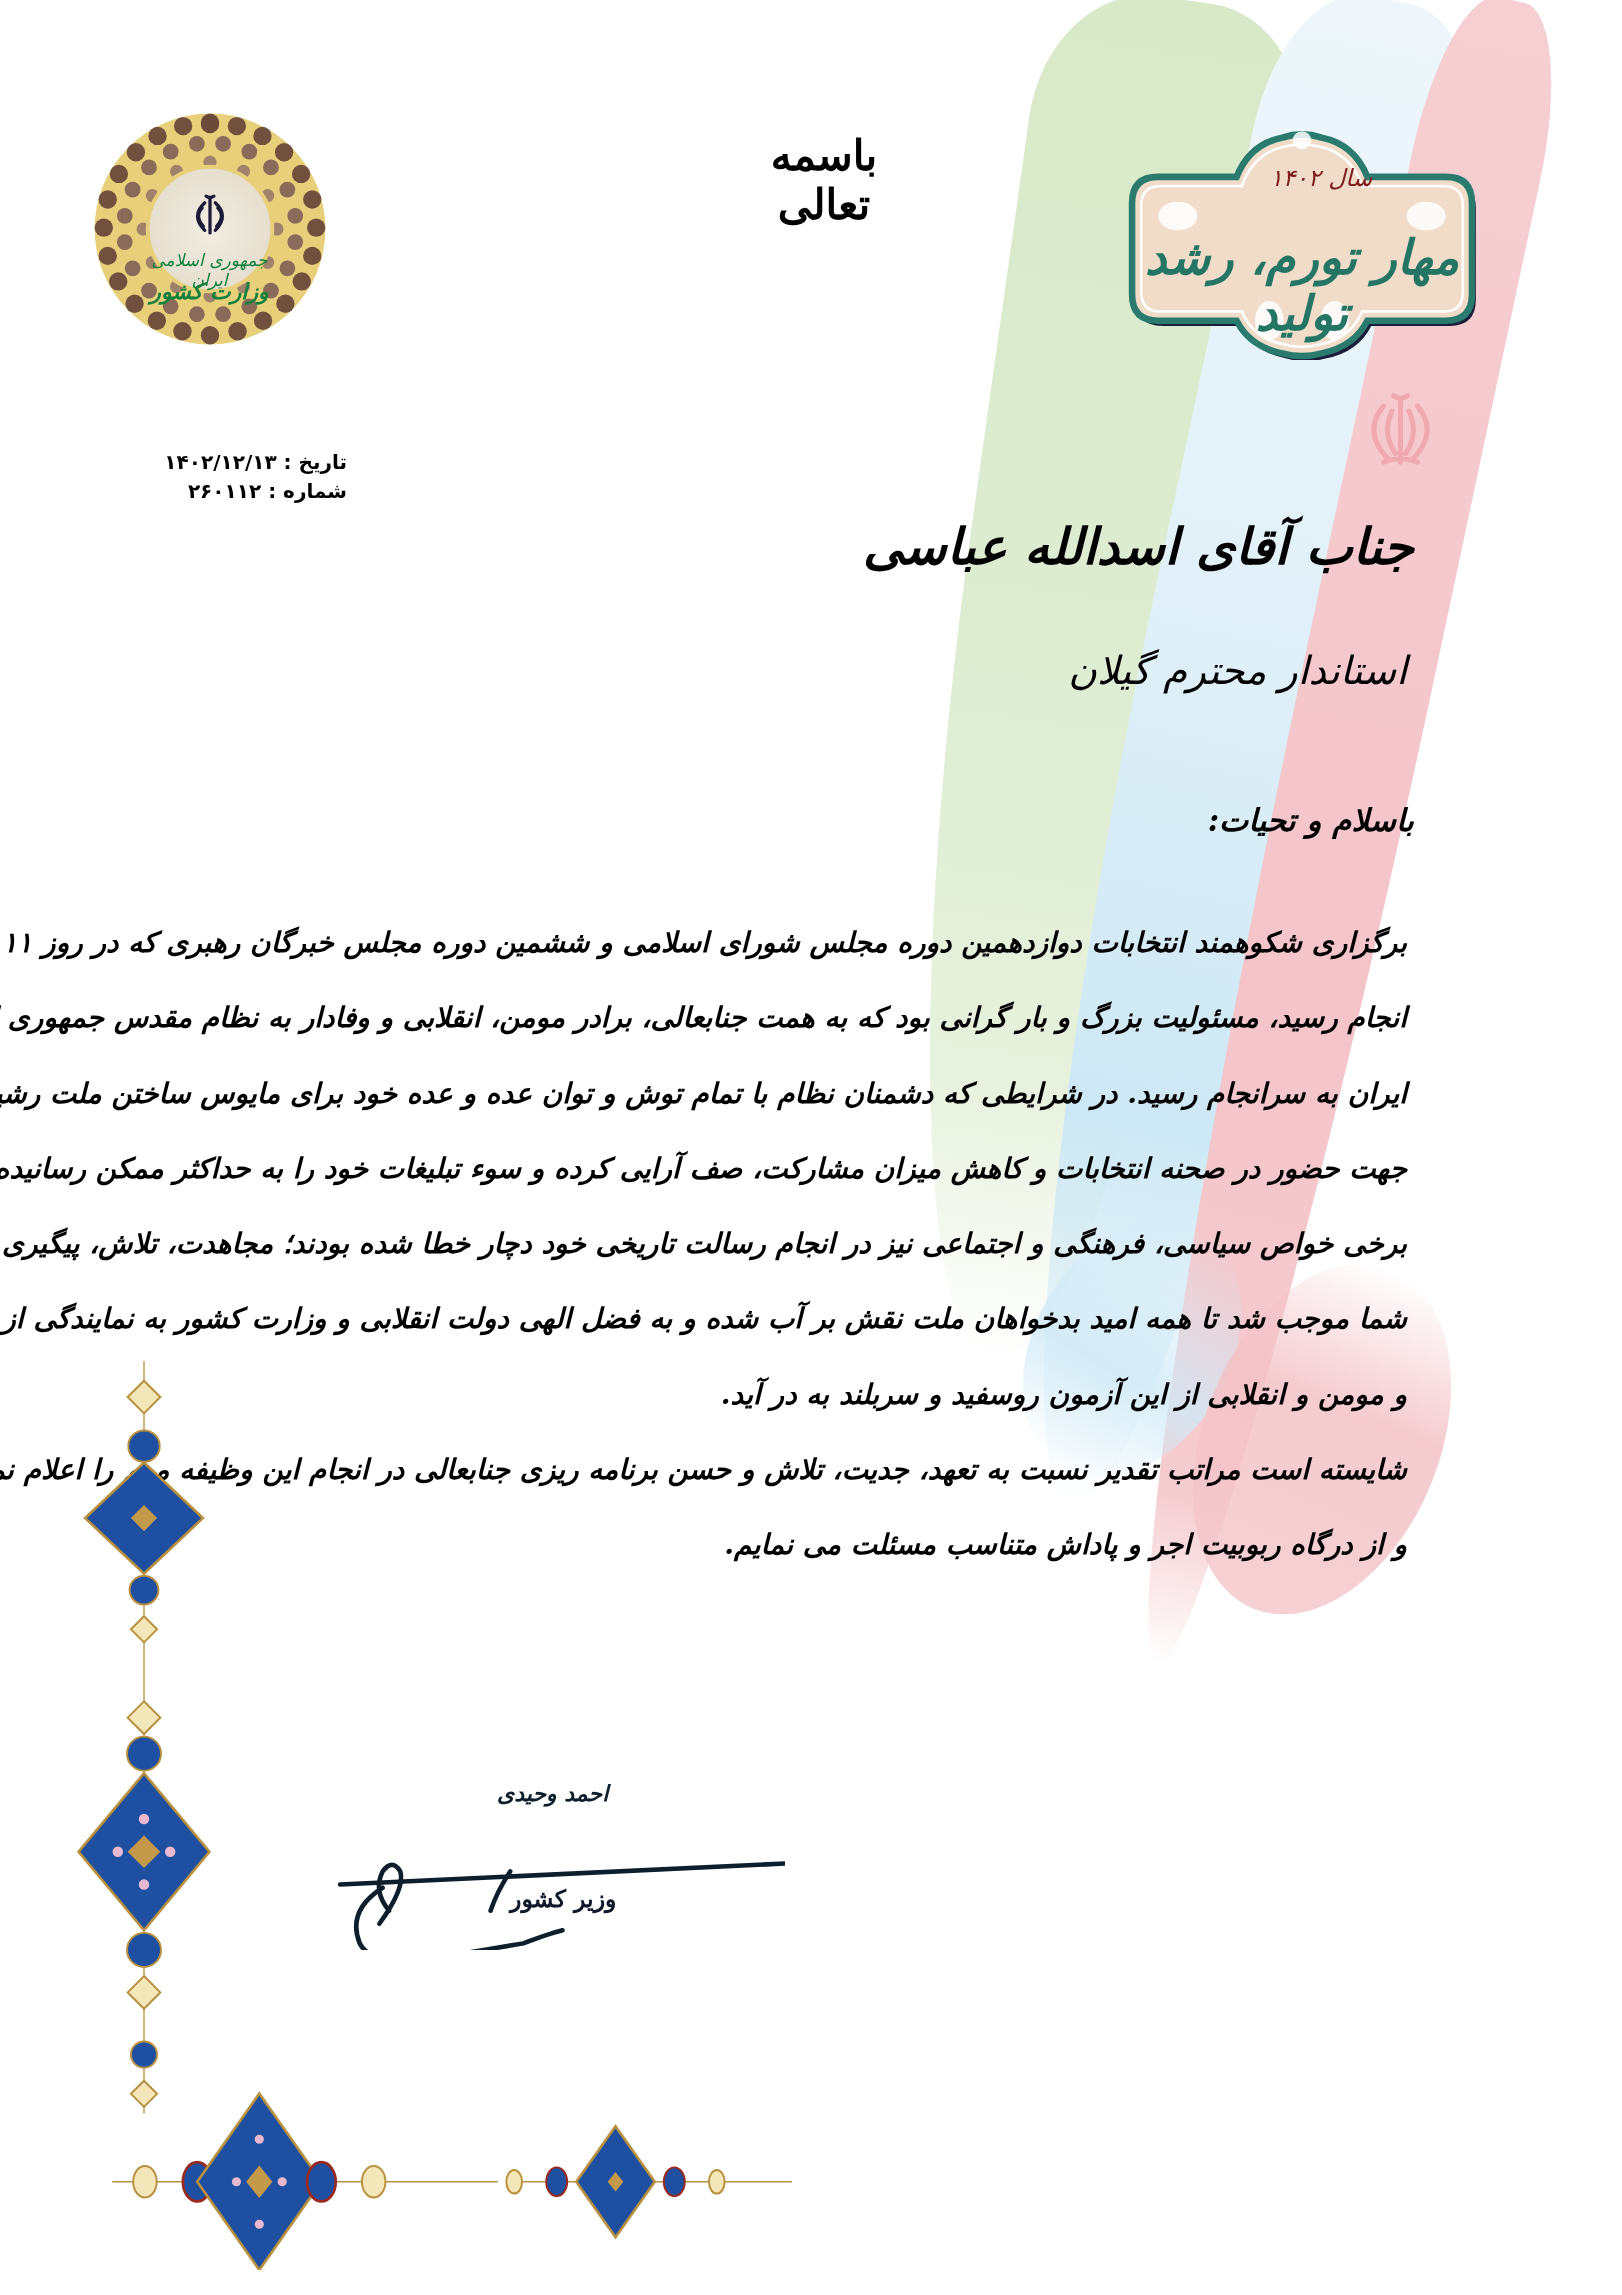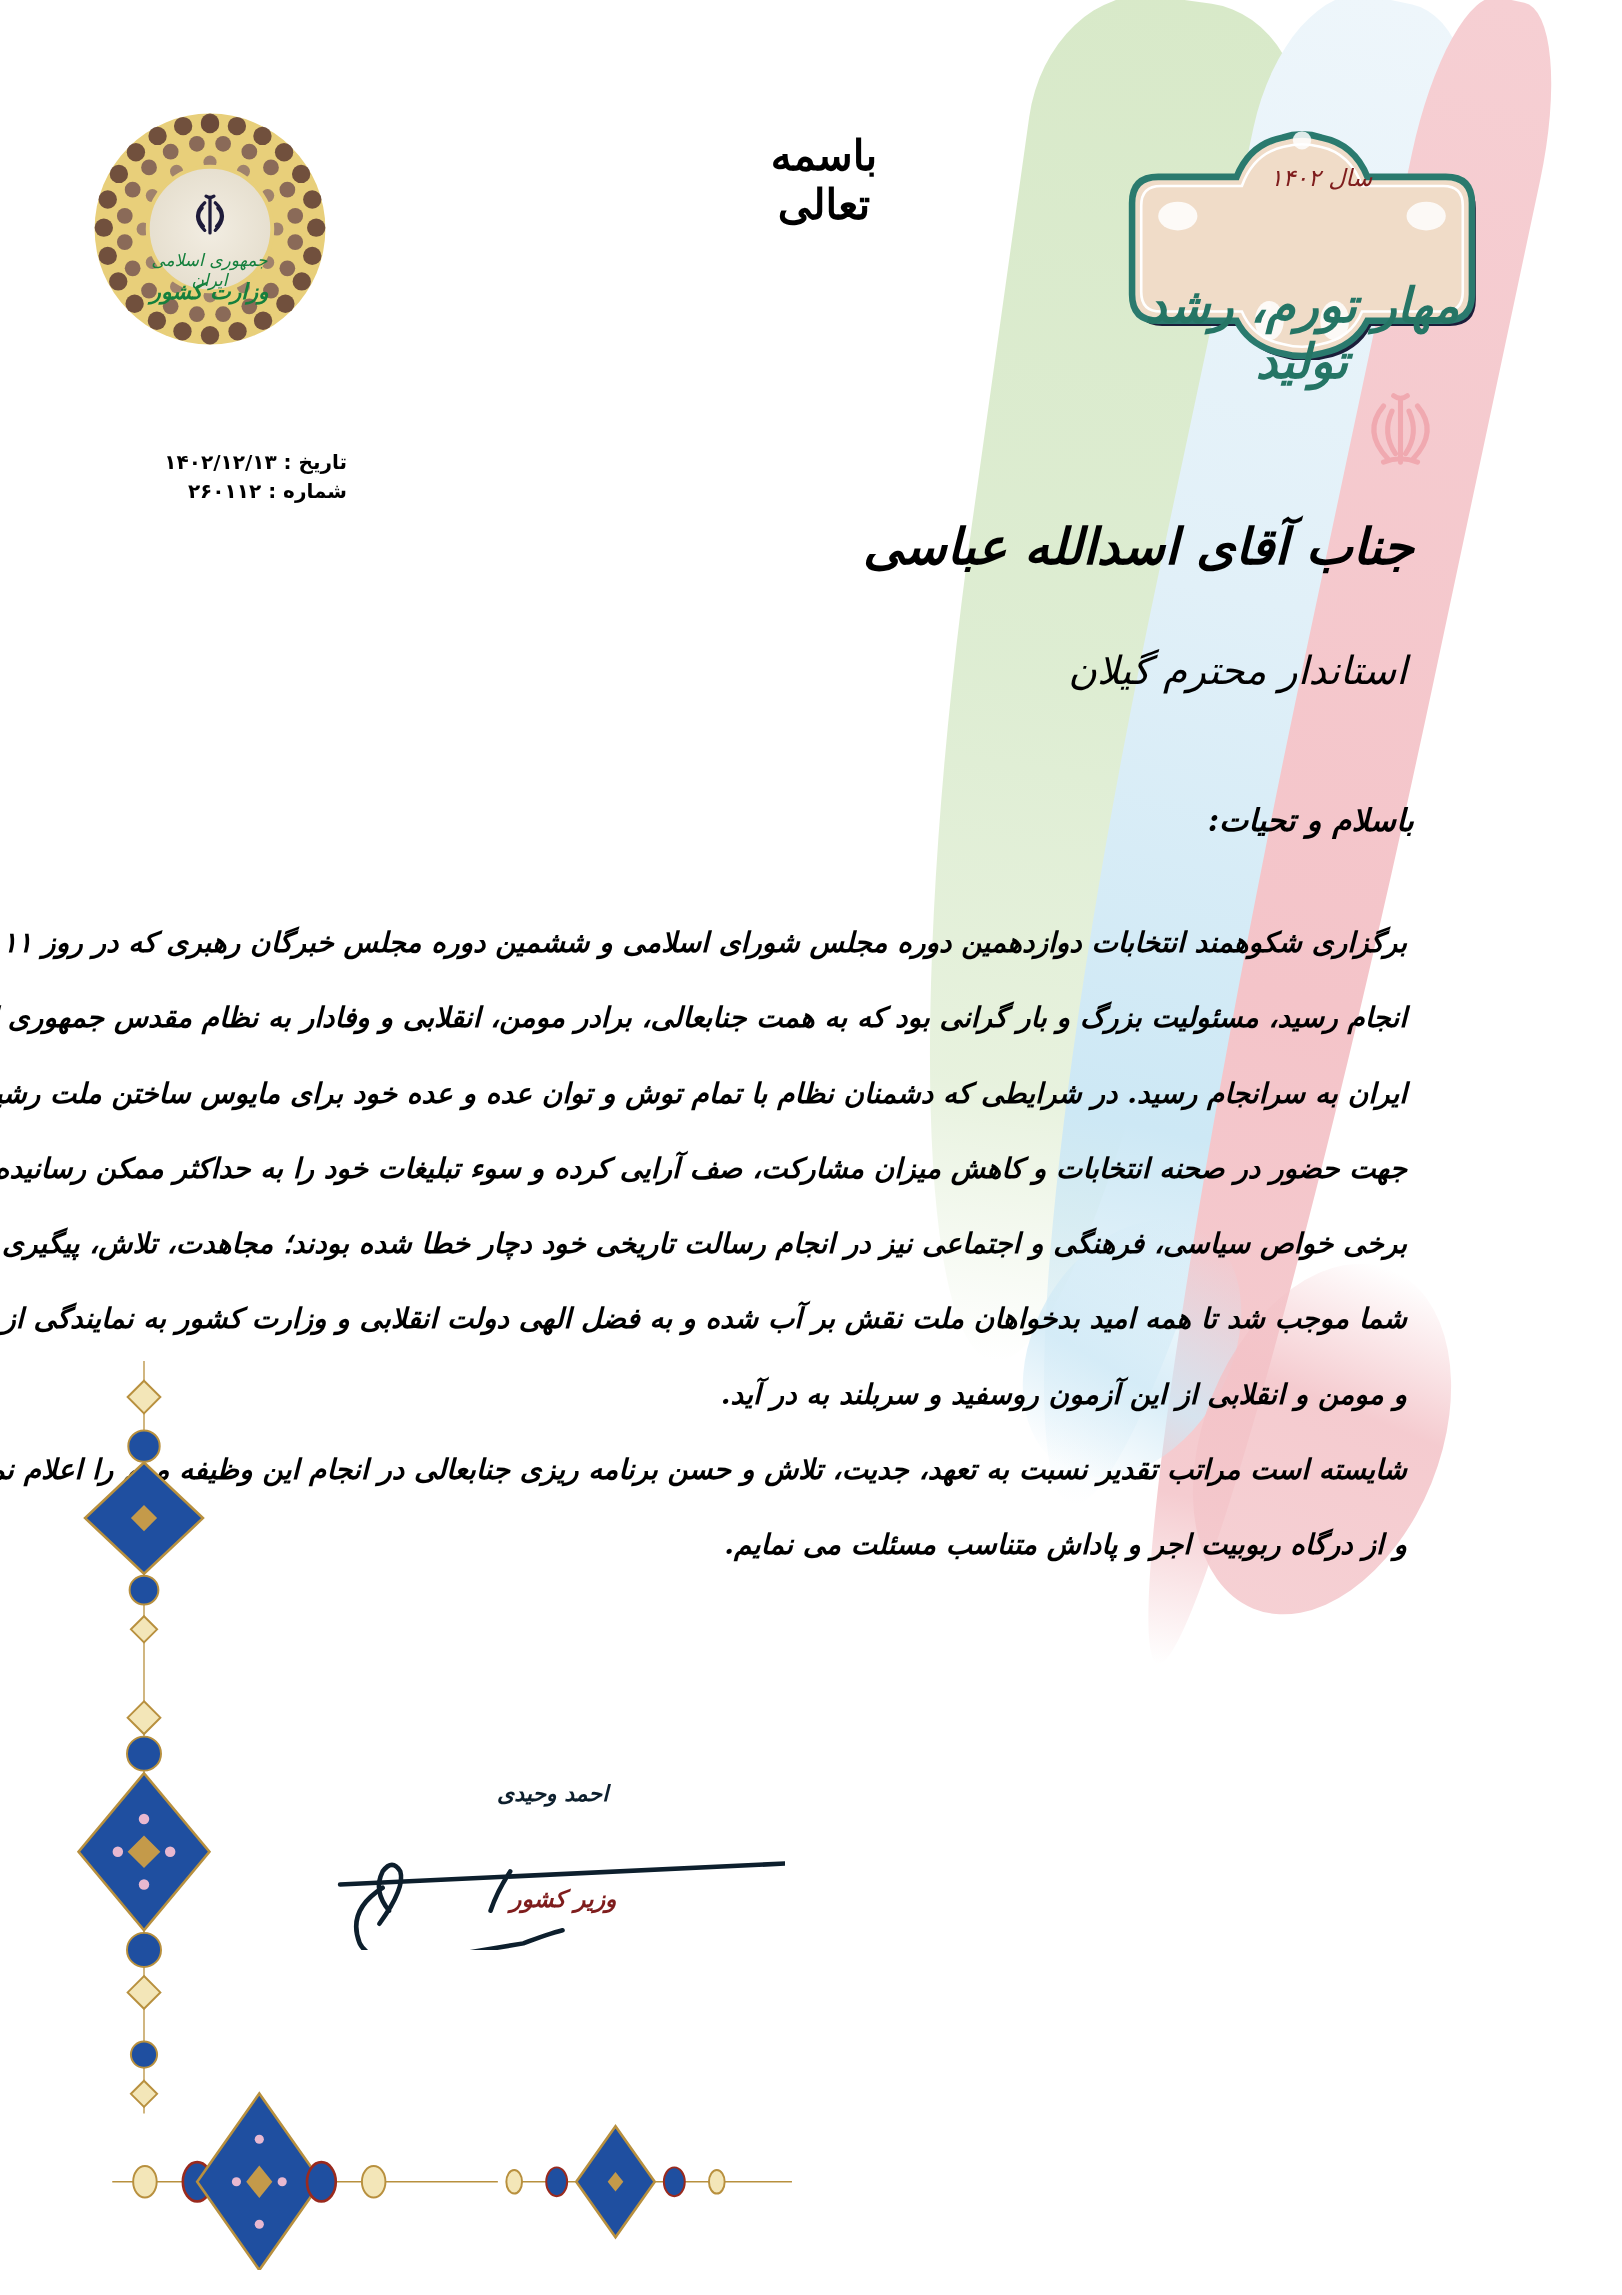--- a/index.html
+++ b/index.html
@@ -24,21 +24,20 @@
   }
   .banner svg { position: absolute; left: 0; top: 0; }
   .banner-year {
     position: absolute; left: 151px; top: 33px; font-size: 23.6px; color: #7f1d1d;
     font-style: italic; direction: rtl;
   }
   .banner-slogan {
     position: absolute; left: 13px; top: 98px; width: 340px; text-align: center;
     font-size: 48px; font-weight: bold; font-style: italic; color: #257565; direction: rtl;
     letter-spacing: -1.3px;
-    margin-top: 48px;
   }
   .flag-emblem { position: absolute; left: 1358px; top: 389px; width: 85px; height: 85px; }
 
   
   .seal { position: absolute; left: 92px; top: 111px; width: 236px; height: 236px; }
   .seal-inner-text {
     position: absolute; width: 131px; left: 52px; text-align: center; direction: rtl;
     color: #15803d; font-style: italic;
   }
   .seal-t1 { top: 139px; font-size: 17px; }
@@ -74,22 +73,22 @@
     position: absolute; right: 0; white-space: nowrap; line-height: 39px;
   }
   .body-text .line.just { left: 0; text-align: justify; text-align-last: justify; }
 
   
   .sig-name {
     position: absolute; left: 497px; top: 1780px; font-size: 22px; font-weight: bold; font-style: italic;
     direction: rtl; color: #0d1f2d;
   }
   .sig-title {
-    position: absolute; left: 510px; top: 1885px; font-size: 23.6px; font-weight: bold; font-style: italic;
-    direction: rtl; color: #7f1d1d;
+    position: absolute; left: 510px; top: 1885px; font-size: 23.6px; font-weight: bold; 
+    direction: rtl; color: #0f172a;
   }
   .sig-stroke { position: absolute; left: 327px; top: 1819px; width: 458px; height: 131px; }
 
   
   .orn-left { position: absolute; left: 72px; top: 1348px; width: 144px; height: 772px; }
   .orn-bottom { position: absolute; left: 105px; top: 2087px; width: 838px; height: 183px; }
 </style>
 </head>
 <body>
 

